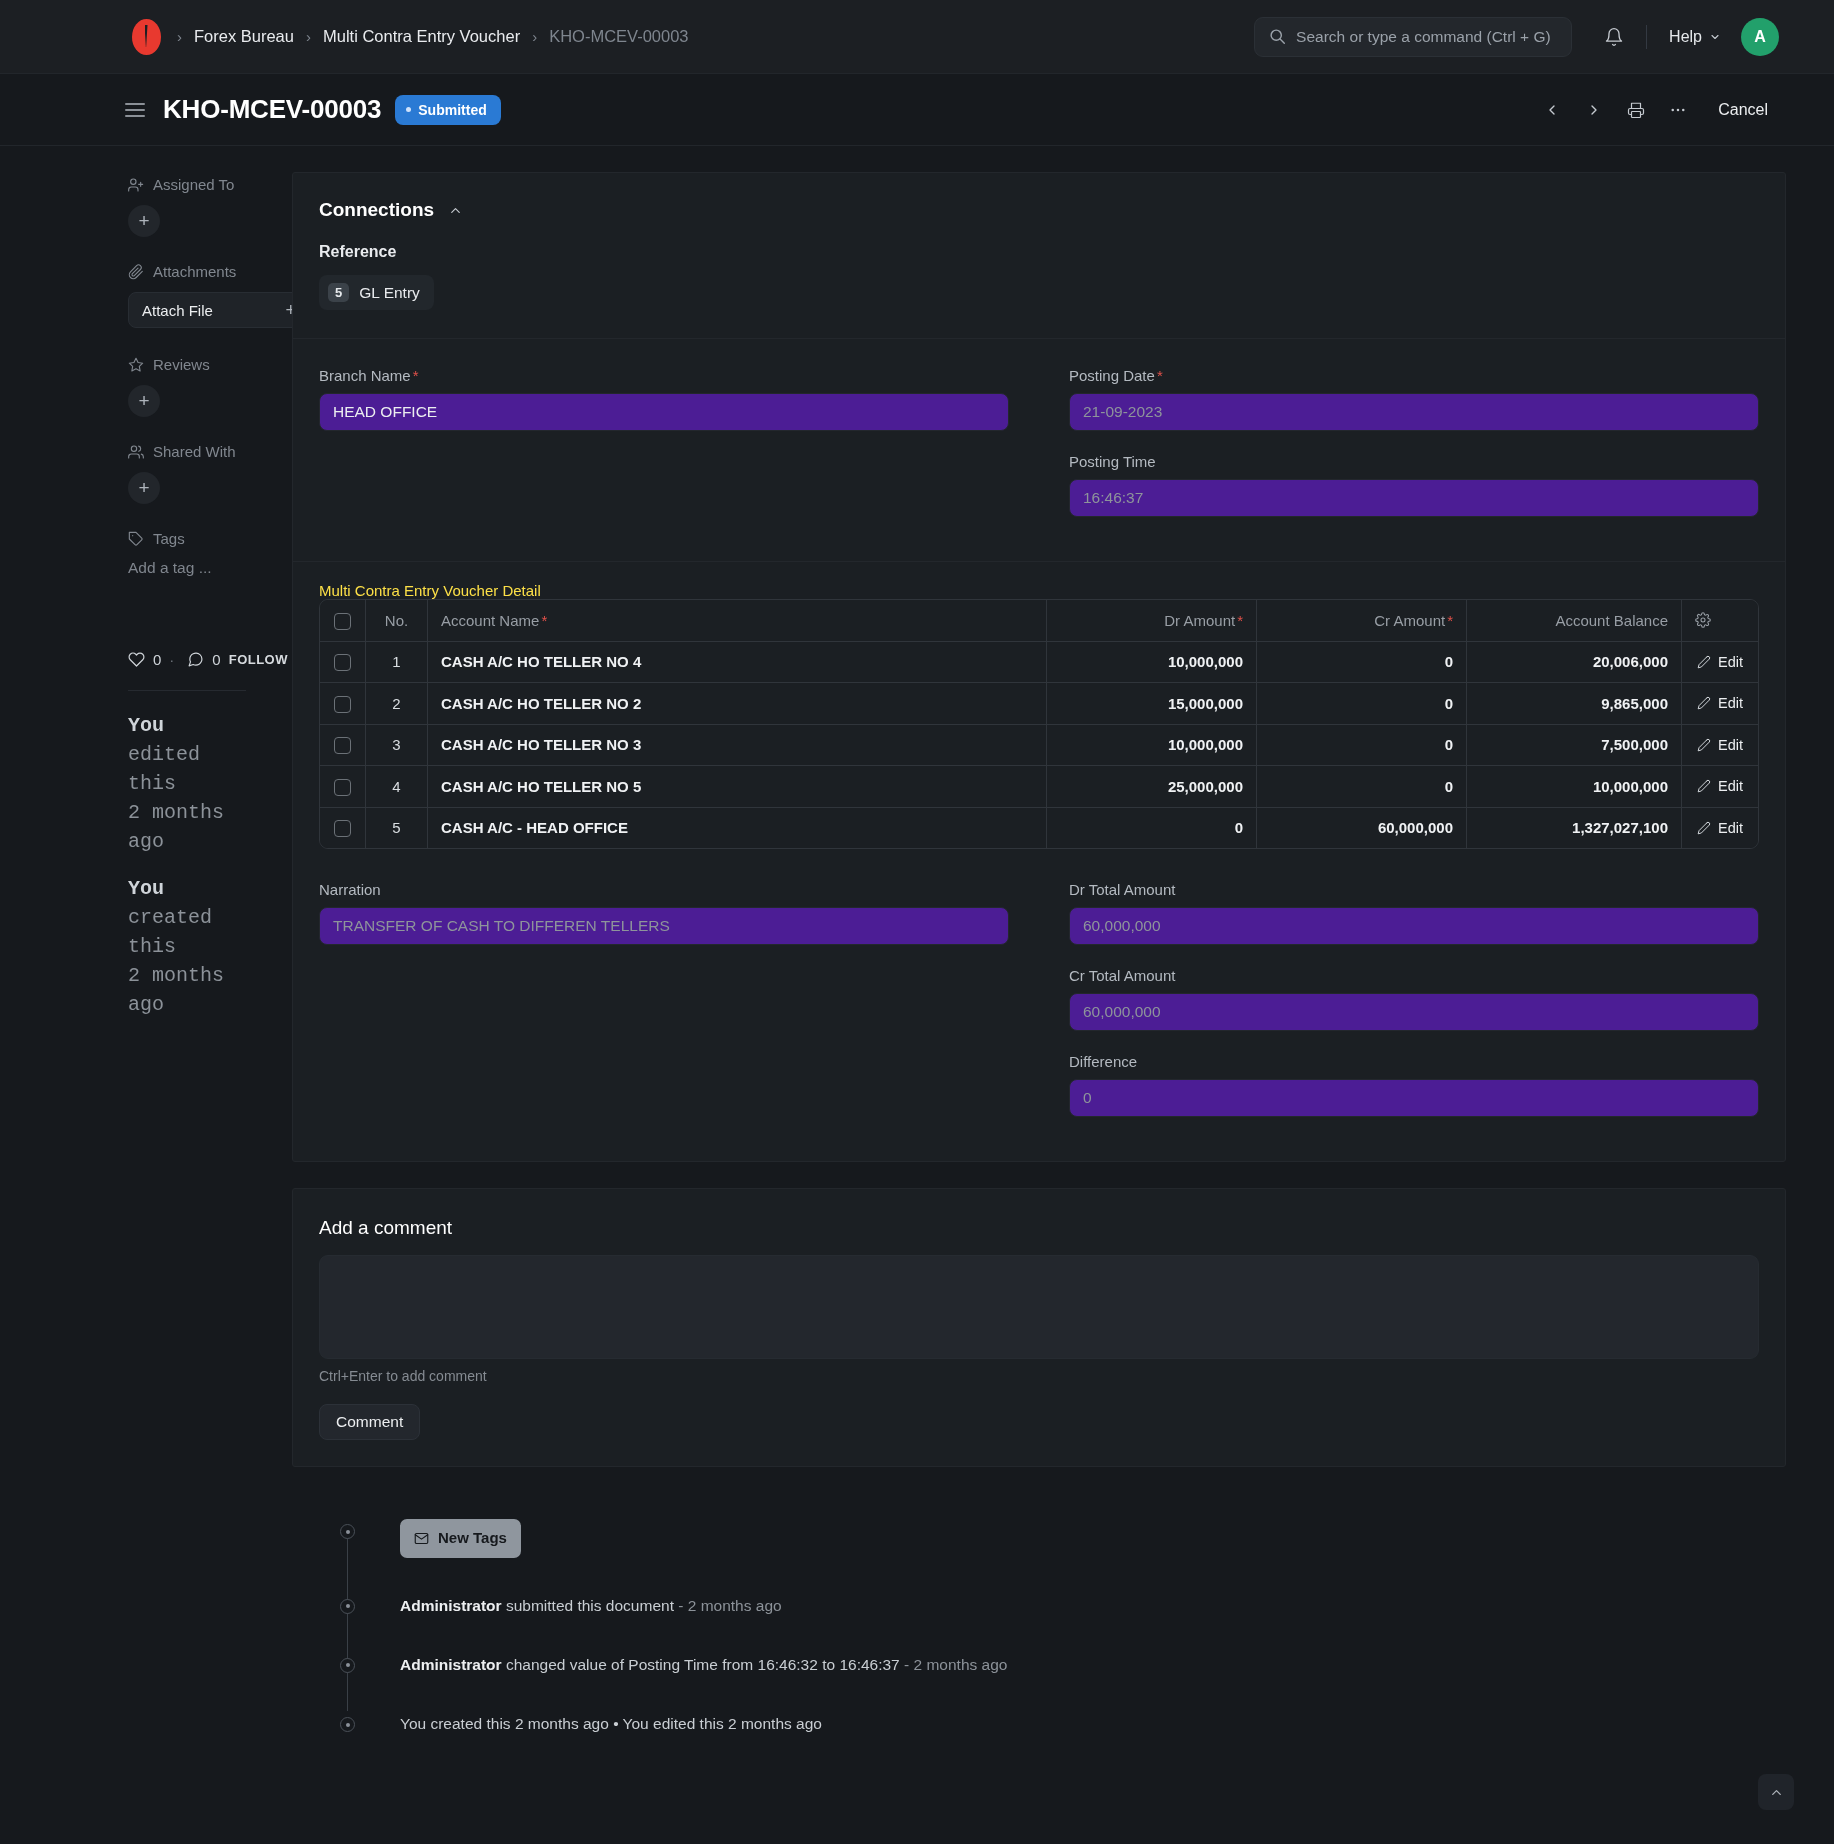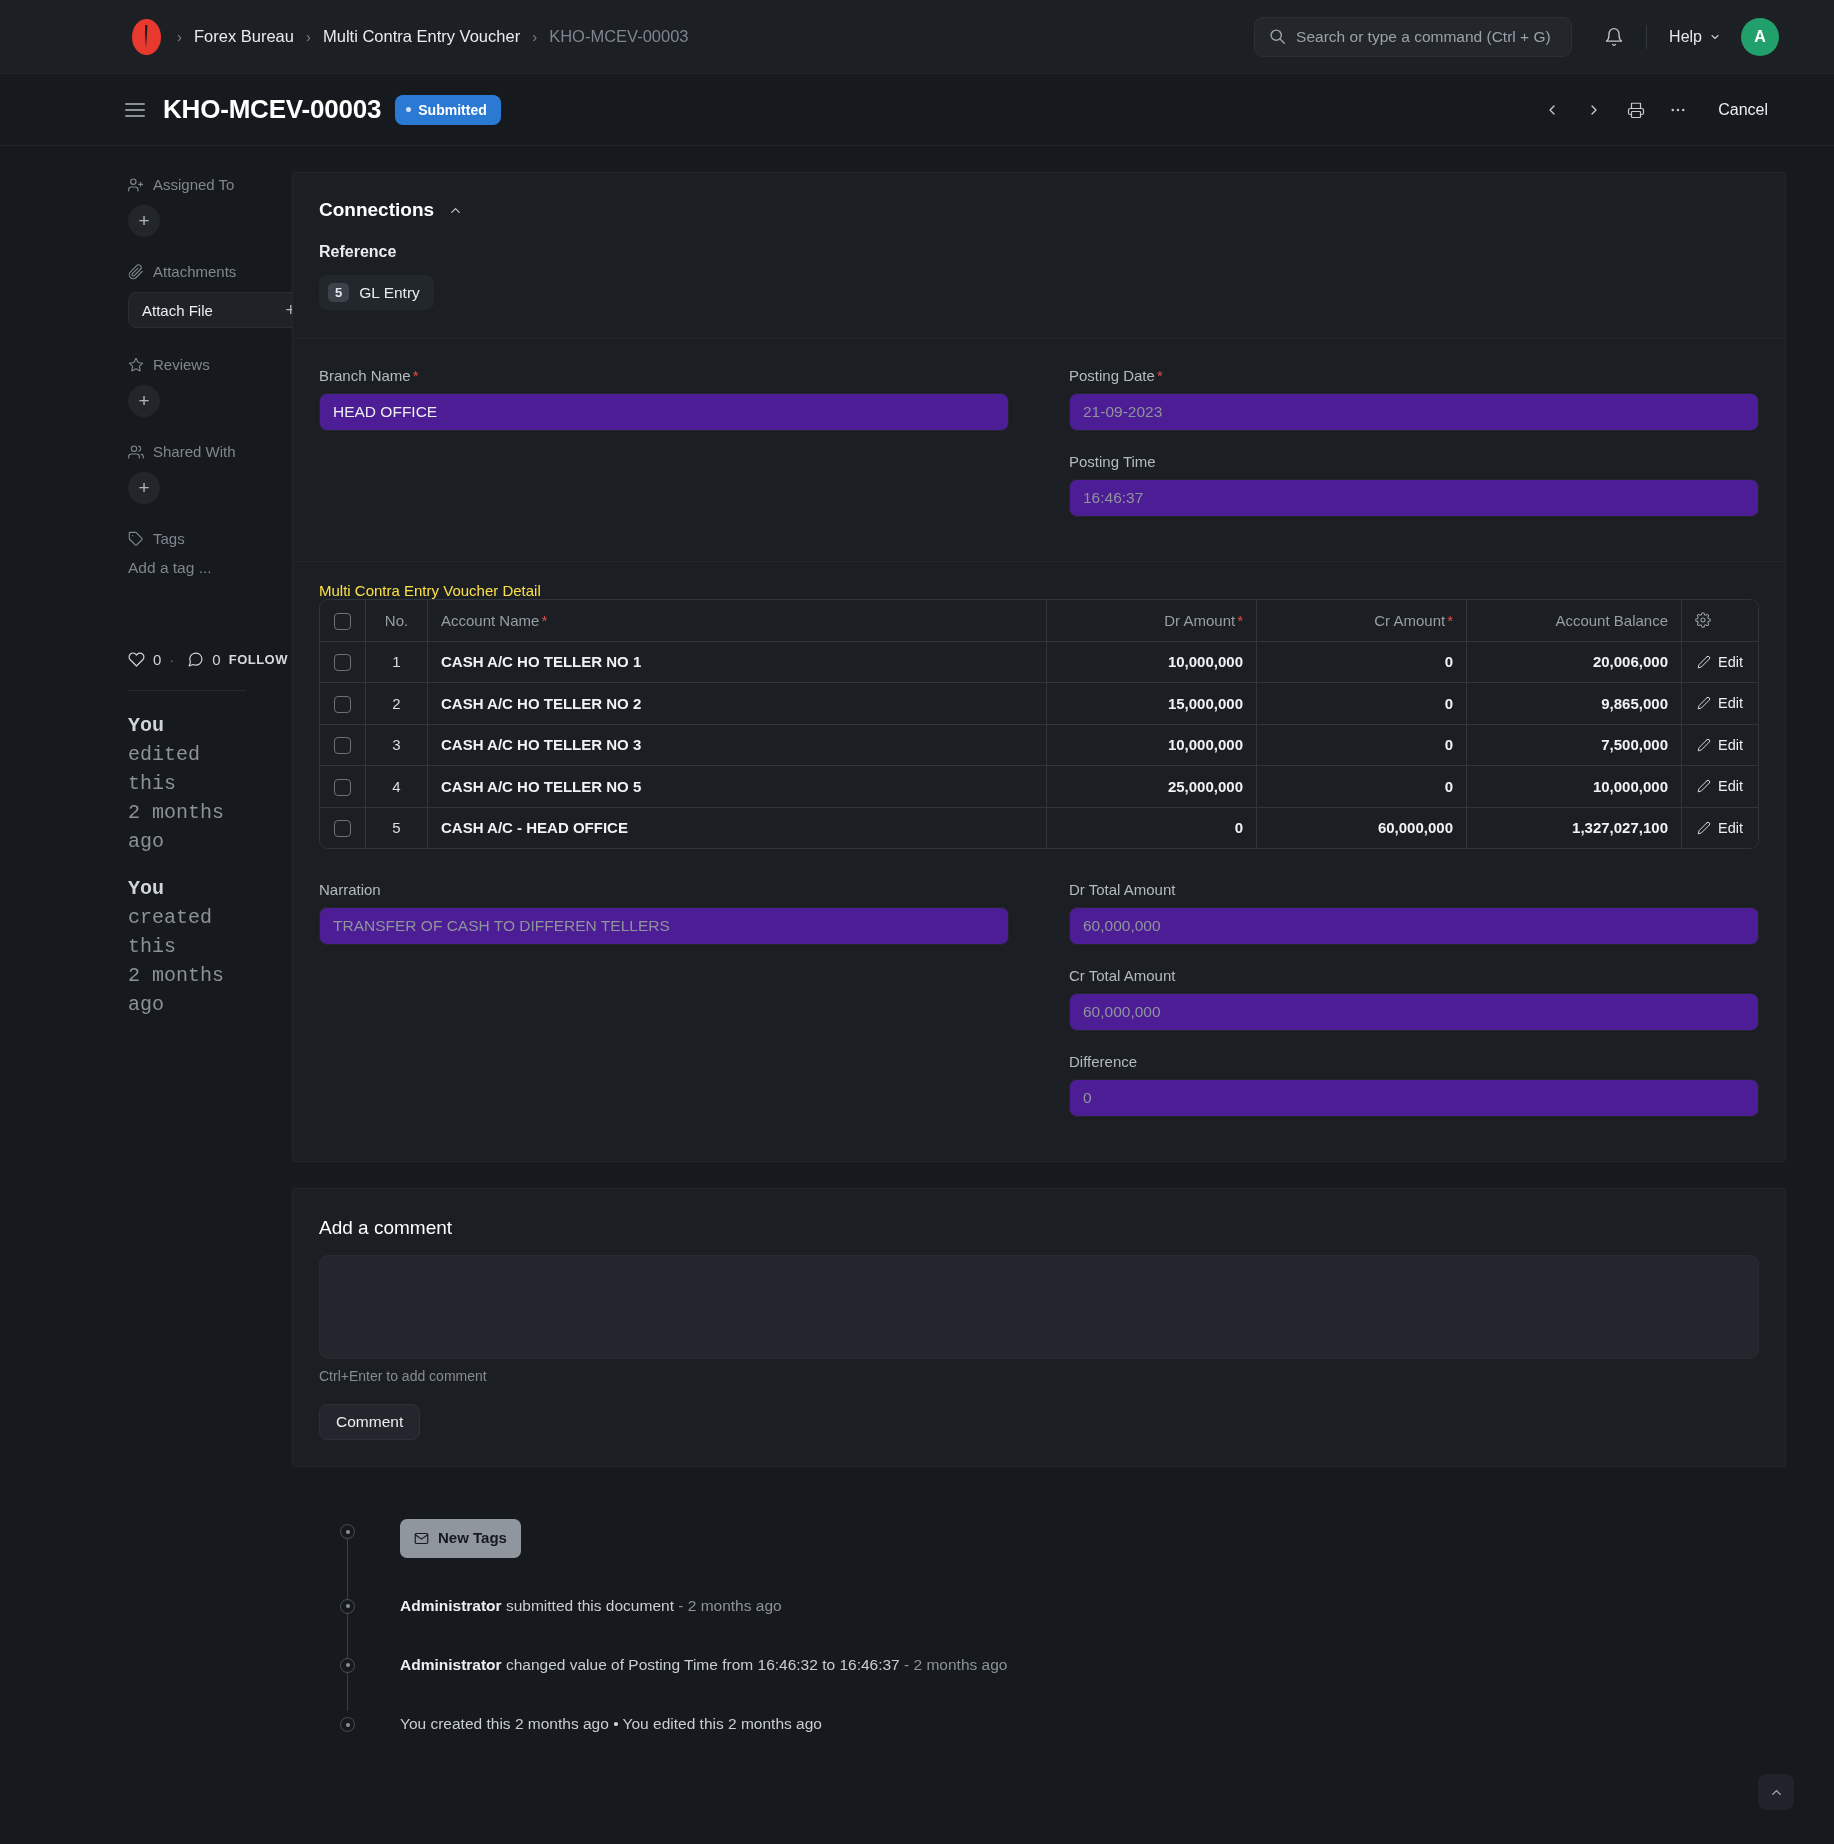--- a/index.html
+++ b/index.html
@@ -605,21 +605,21 @@
                       <path d="M19.4 15a1.65 1.65 0 00.33 1.82l.06.06a2 2 0 11-2.83 2.83l-.06-.06a1.65 1.65 0 00-1.82-.33 1.65 1.65 0 00-1 1.51V21a2 2 0 11-4 0v-.09A1.65 1.65 0 009 19.4a1.65 1.65 0 00-1.82.33l-.06.06a2 2 0 11-2.83-2.83l.06-.06a1.65 1.65 0 00.33-1.82 1.65 1.65 0 00-1.51-1H3a2 2 0 110-4h.09A1.65 1.65 0 004.6 9a1.65 1.65 0 00-.33-1.82l-.06-.06a2 2 0 112.83-2.83l.06.06A1.65 1.65 0 009 4.6a1.65 1.65 0 001-1.51V3a2 2 0 114 0v.09a1.65 1.65 0 001 1.51 1.65 1.65 0 001.82-.33l.06-.06a2 2 0 112.83 2.83l-.06.06A1.65 1.65 0 0019.4 9v0a1.65 1.65 0 001.51 1H21a2 2 0 110 4h-.09a1.65 1.65 0 00-1.51 1z"></path>
                   </svg>
                 </span>
               </th>
             </tr>
           </thead>
           <tbody>
             <tr>
               <td class="col-check"><span class="cb"></span></td>
               <td class="col-no">1</td>
-              <td>CASH A/C HO TELLER NO 1</td>
+              <td>CASH A/C HO TELLER NO 4</td>
               <td class="col-num">10,000,000</td>
               <td class="col-num">0</td>
               <td class="col-num">20,006,000</td>
               <td class="col-gear">
                 <span class="edit-cell">
                   <span>
                     <svg width="14" height="14" viewBox="0 0 24 24" fill="none" stroke="#dfe3e7" stroke-width="1.6" stroke-linecap="round" stroke-linejoin="round">
                         <path d="M17 3a2.83 2.83 0 014 4L7.5 20.5 2 22l1.5-5.5L17 3z"></path>
                       </svg>
                   </span>

